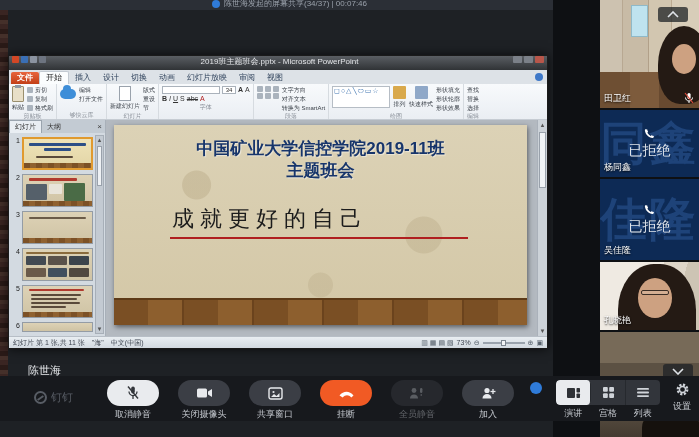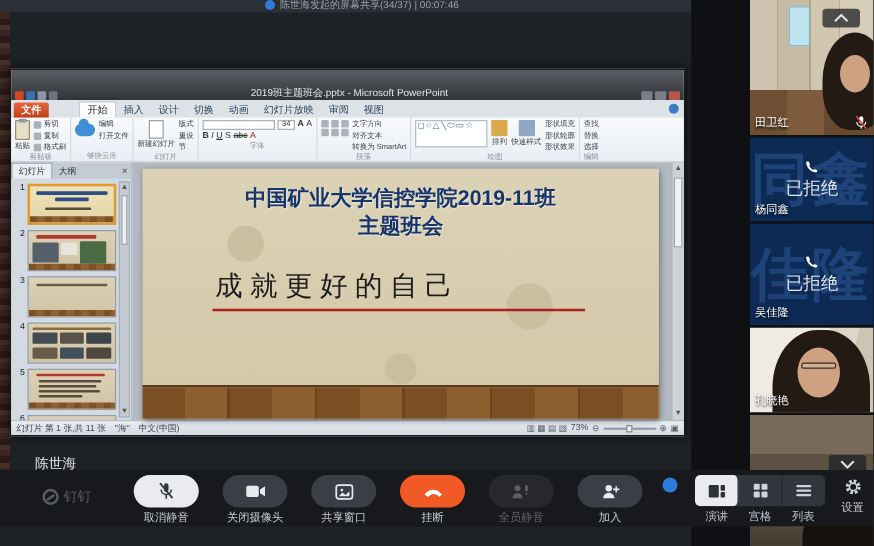--- a/index.html
+++ b/index.html
@@ -13,36 +13,36 @@
   .topbar-dot{ width:8px; height:8px; border-radius:50%; background:#2f7bd9; }
   .topbar-title{ font-size:8px; color:#9aa1ab; white-space:nowrap; }
 
   
   .wallstrip{ position:absolute; left:0; top:10px; width:8px; height:382px;
       background:repeating-linear-gradient(180deg,#3a2522 0 5px,#2a1a17 5px 10px,#45302a 10px 14px); }
 
   
   .ppt{ position:absolute; left:8px; top:55px; width:540px; height:294px; background:#eef2f6;
         border:1px solid #1a1a1a; box-shadow:0 0 10px rgba(0,0,0,.7); display:flex; flex-direction:column; }
-  .ppt-titlebar{ height:24px; background:linear-gradient(#5a5e63,#303336); display:flex; align-items:flex-end; padding:0 3px; }
+  .ppt-titlebar{ height:14px; background:linear-gradient(#5a5e63,#303336); display:flex; align-items:flex-start; padding:0 3px; }
   .qat{ display:flex; gap:2px; align-items:center; }
   .qat i{ display:block; width:7px; height:7px; border-radius:1px; }
   .qat .i-ppt{ background:#d24726; }
   .qat .i-save{ background:#3a6fb5; }
   .qat .i-undo{ background:#8b93a0; }
   .qat .i-redo{ background:#6d7480; }
   .ppt-title{ flex:1; text-align:center; font-size:8px; color:#e3e5e8; white-space:nowrap; overflow:hidden; }
   .winbtns{ display:flex; gap:2px; }
   .winbtns i{ width:9px; height:7px; background:#7b8088; border-radius:1px; display:block; }
   .winbtns i.close{ background:#b8564a; }
 
   .ppt-tabs{ height:14px; background:#dde2e7; display:flex; align-items:flex-end; padding-left:2px; position:relative; }
   .tab{ font-size:8px; line-height:12px; padding:0 6px; color:#30435c; }
   .tab.file{ background:linear-gradient(#e8653d,#c23f17); color:#fff; border-radius:2px 2px 0 0; font-weight:bold; }
-  .tab.active{ background:#fbfdfe; border:1px solid #c3cad2; border-bottom:none; border-radius:2px 2px 0 0; color:#222;margin-left:24px; }
+  .tab.active{ background:#fbfdfe; border:1px solid #c3cad2; border-bottom:none; border-radius:2px 2px 0 0; color:#222; }
   .help-dot{ position:absolute; right:4px; top:3px; width:8px; height:8px; border-radius:50%; background:#3e78c8; }
 
   .ribbon{ height:36px; background:linear-gradient(#f8fafc,#eaeef3); border-bottom:1px solid #c6ccd3; display:flex; overflow:hidden; }
   .rgroup{ display:flex; flex-direction:column; border-right:1px solid #d6dbe0; padding:2px 3px 0; }
   .rbody{ display:flex; gap:3px; flex:1; align-items:flex-start; }
   .rlabel{ font-size:6px; color:#8a9099; text-align:center; line-height:8px; }
   .rtxt{ font-size:6px; color:#3c424a; line-height:8px; white-space:nowrap; }
   .rcol{ display:flex; flex-direction:column; gap:1px; }
   .rrow{ display:flex; align-items:center; gap:2px; }
   .micon{ display:inline-block; width:6px; height:6px; background:#aab3bd; border-radius:1px; }

